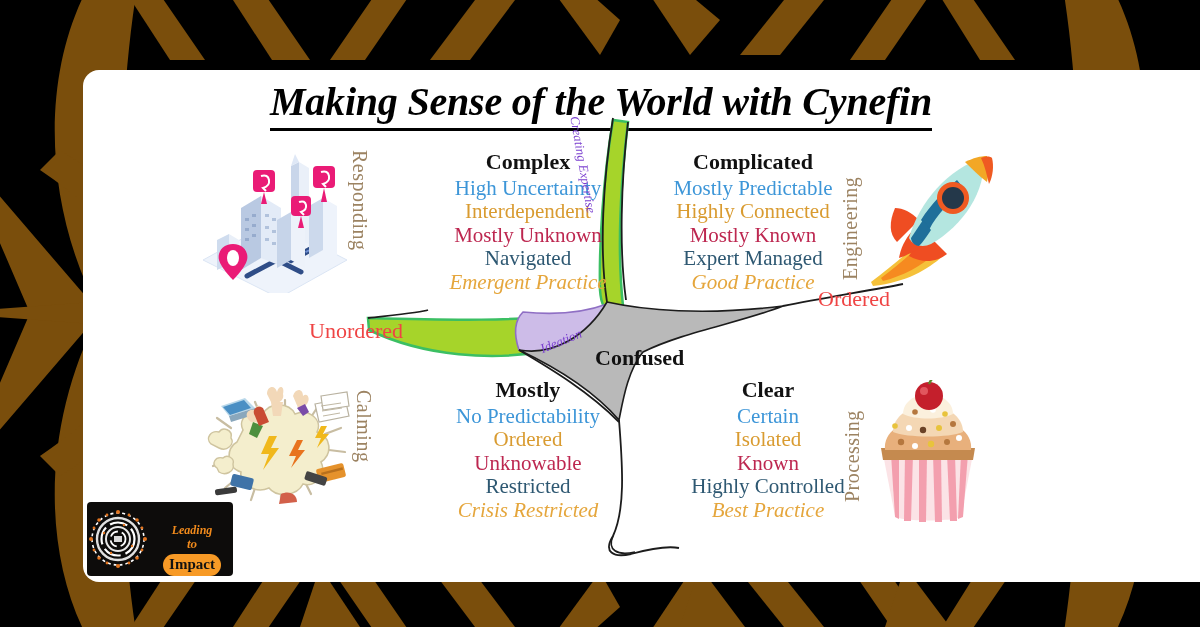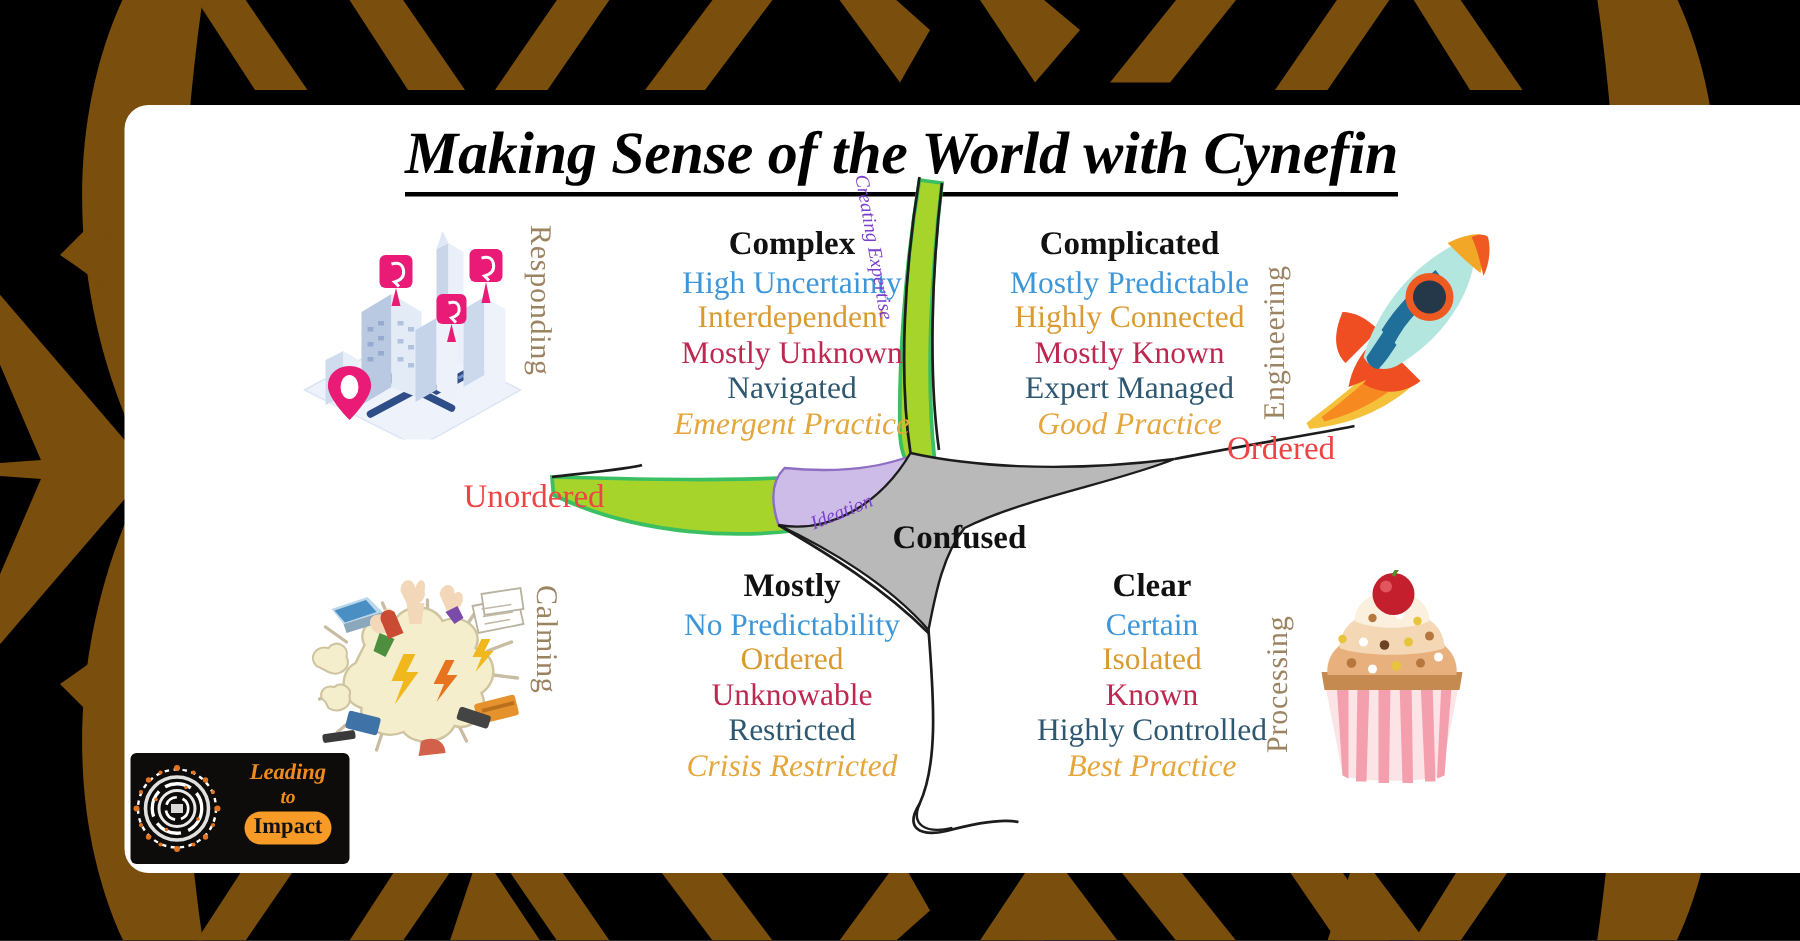--- a/index.html
+++ b/index.html
@@ -175,23 +175,24 @@
     position: absolute;
     left: 66px;
     top: 6px;
     width: 78px;
     text-align: center;
   }
   #logo-leading {
     font-family: "Liberation Serif", "DejaVu Serif", serif;
     font-style: italic;
     font-weight: bold;
-    font-size: 15px;
+    font-size: 12px;
     color: #f08a1c;
     line-height: 1.05;
+    margin-top: 16px;
   }
   #logo-to {
     font-family: "Liberation Serif", "DejaVu Serif", serif;
     font-style: italic;
     font-weight: bold;
     font-size: 13px;
     color: #f08a1c;
     line-height: 1.15;
   }
   #logo-impact {

